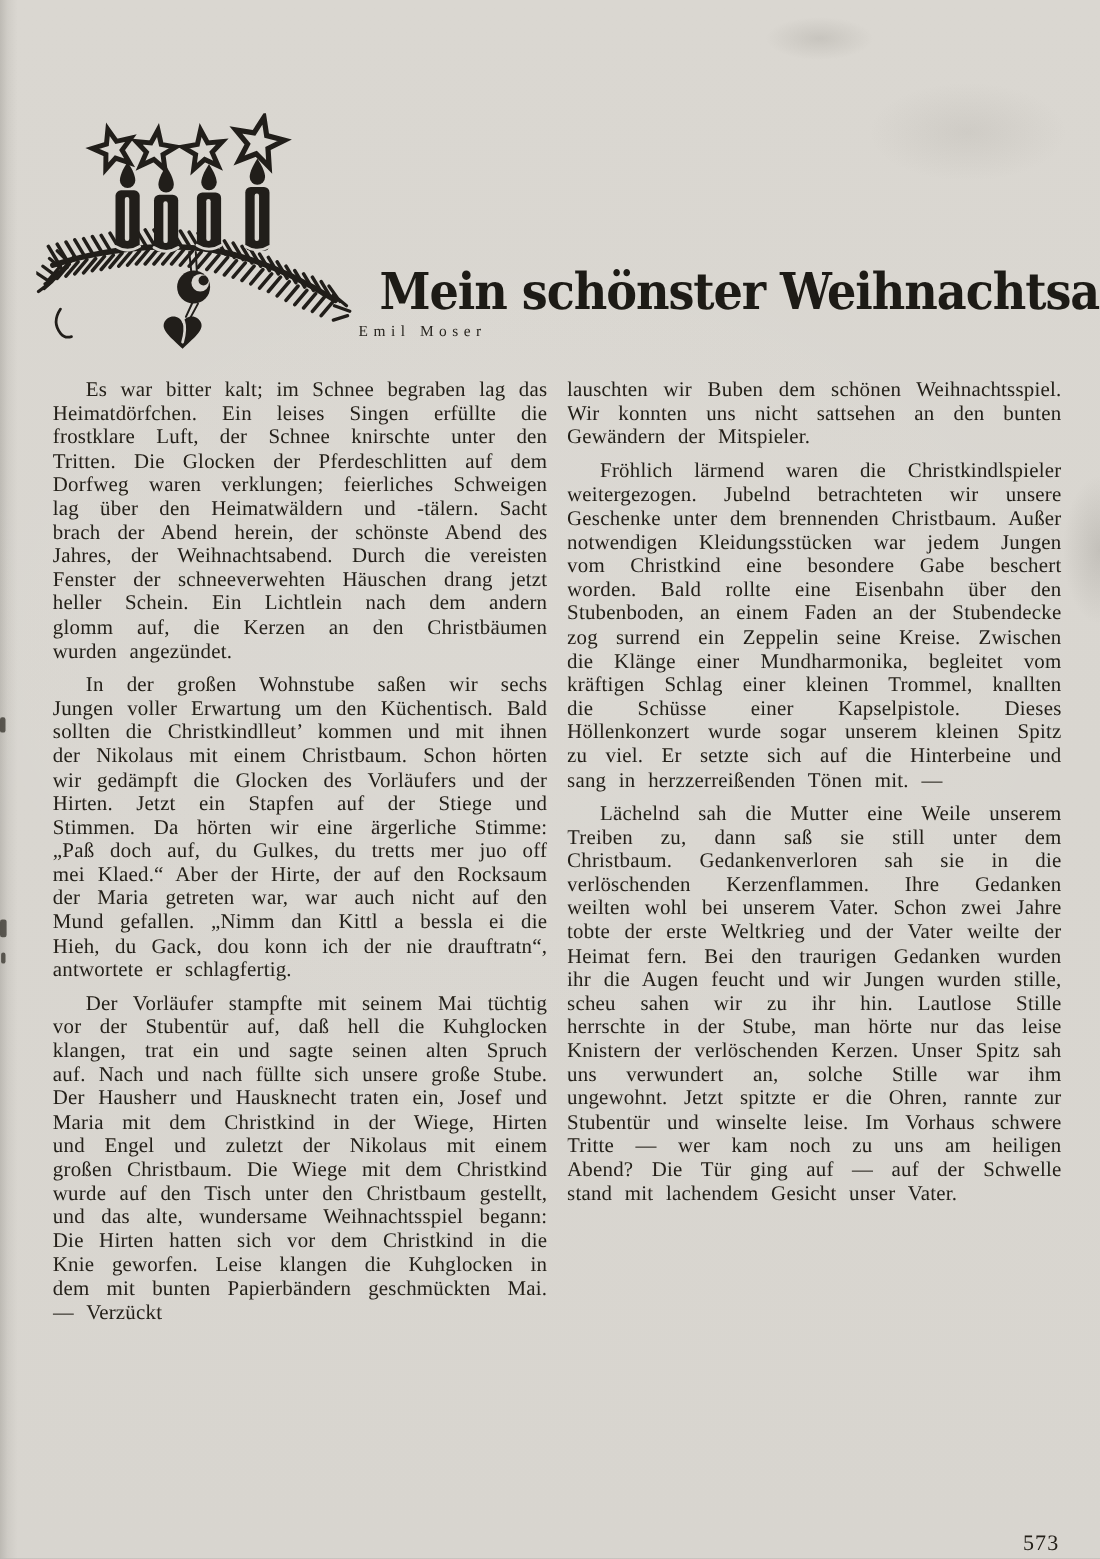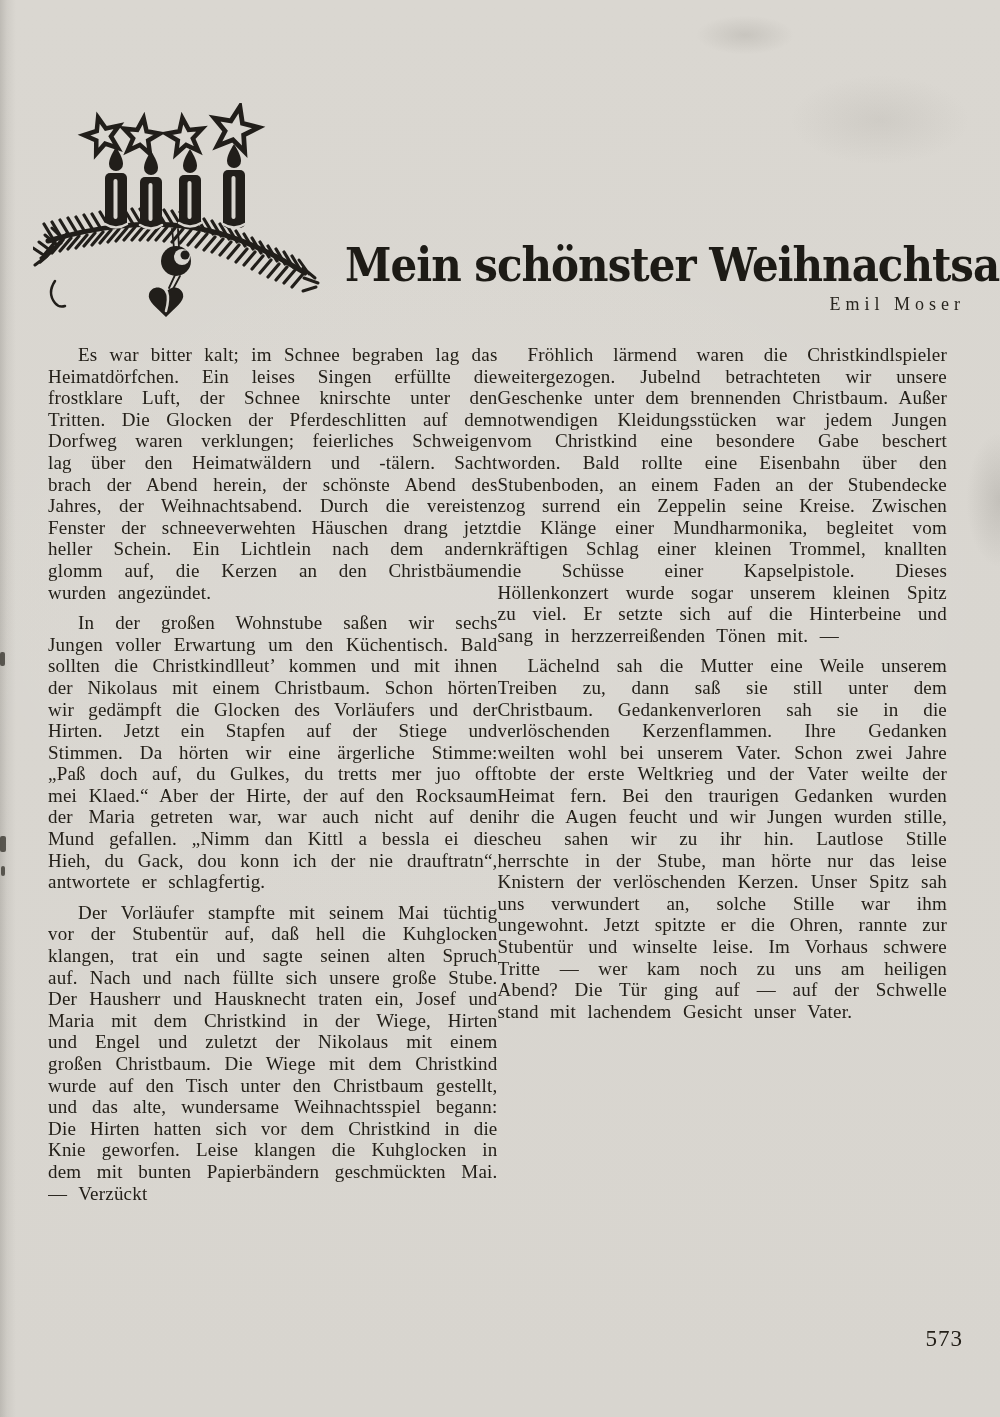--- a/index.html
+++ b/index.html
@@ -30,41 +30,41 @@
   .title {
     position:absolute; left:345px; top:214px; width:620px;
     font-family:"DejaVu Serif", serif;
     font-weight:bold; font-size:42px; letter-spacing:-1px;
     white-space:nowrap; line-height:1;
     transform:scaleY(1.1); transform-origin:left top;
     color:#1d1b16;
   }
 
   .author {
-    position:absolute; left:345px; top:294px; width:620px;
-    text-align:right;
-    font-size:18px; letter-spacing:5px;
+    position:absolute; left:326px; top:294px; width:620px;
+    text-align:left;
+    font-size:14px; letter-spacing:5px;
     color:#28251f;
   }
 
   .columns {
     position:absolute; left:48px; top:344px;
     width:917px; height:978px;
-    display:flex; 
+    display:flex; gap:18px;
     font-size:19px; line-height:21.6px;
     text-align:justify;
     word-spacing:6.5px; letter-spacing:0.2px;
   }
   .col { width:449.5px; overflow:hidden; }
   .col p { margin:0 0 9px 0; text-indent:30px; }
   .col p.continuation { text-indent:0; }
 
   .page-number {
-    position:absolute; right:37px; top:1326px;
-    font-size:23px; letter-spacing:1px;
+    position:absolute; right:37px; top:1392px;
+    font-size:20px; letter-spacing:1px;
   }
 
   .artifact { position:absolute; background:#33302a; opacity:.75; border-radius:2px; }
   .artifact.a1 { left:0; top:652px; width:5px; height:14px; }
   .artifact.a2 { left:0; top:836px; width:6px; height:16px; }
   .artifact.a3 { left:1px; top:866px; width:4px; height:10px; }
 </style>
 </head>
 <body>
 
@@ -139,20 +139,21 @@
   <h1 class="title">Mein schönster Weihnachtsabend</h1>
   <div class="author">Emil Moser</div>
 
   <div class="columns">
     <div class="col">
       <p>Es war bitter kalt; im Schnee begraben lag das Heimatdörfchen. Ein leises Singen erfüllte die frostklare Luft, der Schnee knirschte unter den Tritten. Die Glocken der Pferdeschlitten auf dem Dorfweg waren verklungen; feierliches Schweigen lag über den Heimatwäldern und -tälern. Sacht brach der Abend herein, der schönste Abend des Jahres, der Weihnachtsabend. Durch die vereisten Fenster der schneeverwehten Häuschen drang jetzt heller Schein. Ein Lichtlein nach dem andern glomm auf, die Kerzen an den Christbäumen wurden angezündet.</p>
       <p>In der großen Wohnstube saßen wir sechs Jungen voller Erwartung um den Küchentisch. Bald sollten die Christkindlleut’ kommen und mit ihnen der Nikolaus mit einem Christbaum. Schon hörten wir gedämpft die Glocken des Vorläufers und der Hirten. Jetzt ein Stapfen auf der Stiege und Stimmen. Da hörten wir eine ärgerliche Stimme: „Paß doch auf, du Gulkes, du tretts mer juo off mei Klaed.“ Aber der Hirte, der auf den Rocksaum der Maria getreten war, war auch nicht auf den Mund gefallen. „Nimm dan Kittl a bessla ei die Hieh, du Gack, dou konn ich der nie drauftratn“, antwortete er schlagfertig.</p>
       <p>Der Vorläufer stampfte mit seinem Mai tüchtig vor der Stubentür auf, daß hell die Kuhglocken klangen, trat ein und sagte seinen alten Spruch auf. Nach und nach füllte sich unsere große Stube. Der Hausherr und Hausknecht traten ein, Josef und Maria mit dem Christkind in der Wiege, Hirten und Engel und zuletzt der Nikolaus mit einem großen Christbaum. Die Wiege mit dem Christkind wurde auf den Tisch unter den Christbaum gestellt, und das alte, wundersame Weihnachtsspiel begann: Die Hirten hatten sich vor dem Christkind in die Knie geworfen. Leise klangen die Kuhglocken in dem mit bunten Papierbändern geschmückten Mai. — Verzückt</p>
     </div>
     <div class="col">
+      <p class="continuation">lauschten wir Buben dem schönen Weihnachtsspiel. Wir konnten uns nicht sattsehen an den bunten Gewändern der Mitspieler.</p>
       <p>Fröhlich lärmend waren die Christkindlspieler weitergezogen. Jubelnd betrachteten wir unsere Geschenke unter dem brennenden Christbaum. Außer notwendigen Kleidungsstücken war jedem Jungen vom Christkind eine besondere Gabe beschert worden. Bald rollte eine Eisenbahn über den Stubenboden, an einem Faden an der Stubendecke zog surrend ein Zeppelin seine Kreise. Zwischen die Klänge einer Mundharmonika, begleitet vom kräftigen Schlag einer kleinen Trommel, knallten die Schüsse einer Kapselpistole. Dieses Höllenkonzert wurde sogar unserem kleinen Spitz zu viel. Er setzte sich auf die Hinterbeine und sang in herzzerreißenden Tönen mit. —</p>
       <p>Lächelnd sah die Mutter eine Weile unserem Treiben zu, dann saß sie still unter dem Christbaum. Gedankenverloren sah sie in die verlöschenden Kerzenflammen. Ihre Gedanken weilten wohl bei unserem Vater. Schon zwei Jahre tobte der erste Weltkrieg und der Vater weilte der Heimat fern. Bei den traurigen Gedanken wurden ihr die Augen feucht und wir Jungen wurden stille, scheu sahen wir zu ihr hin. Lautlose Stille herrschte in der Stube, man hörte nur das leise Knistern der verlöschenden Kerzen. Unser Spitz sah uns verwundert an, solche Stille war ihm ungewohnt. Jetzt spitzte er die Ohren, rannte zur Stubentür und winselte leise. Im Vorhaus schwere Tritte — wer kam noch zu uns am heiligen Abend? Die Tür ging auf — auf der Schwelle stand mit lachendem Gesicht unser Vater.</p>
     </div>
   </div>
 
   <div class="page-number">573</div>
 
   <div class="artifact a1"></div>
   <div class="artifact a2"></div>
   <div class="artifact a3"></div>

